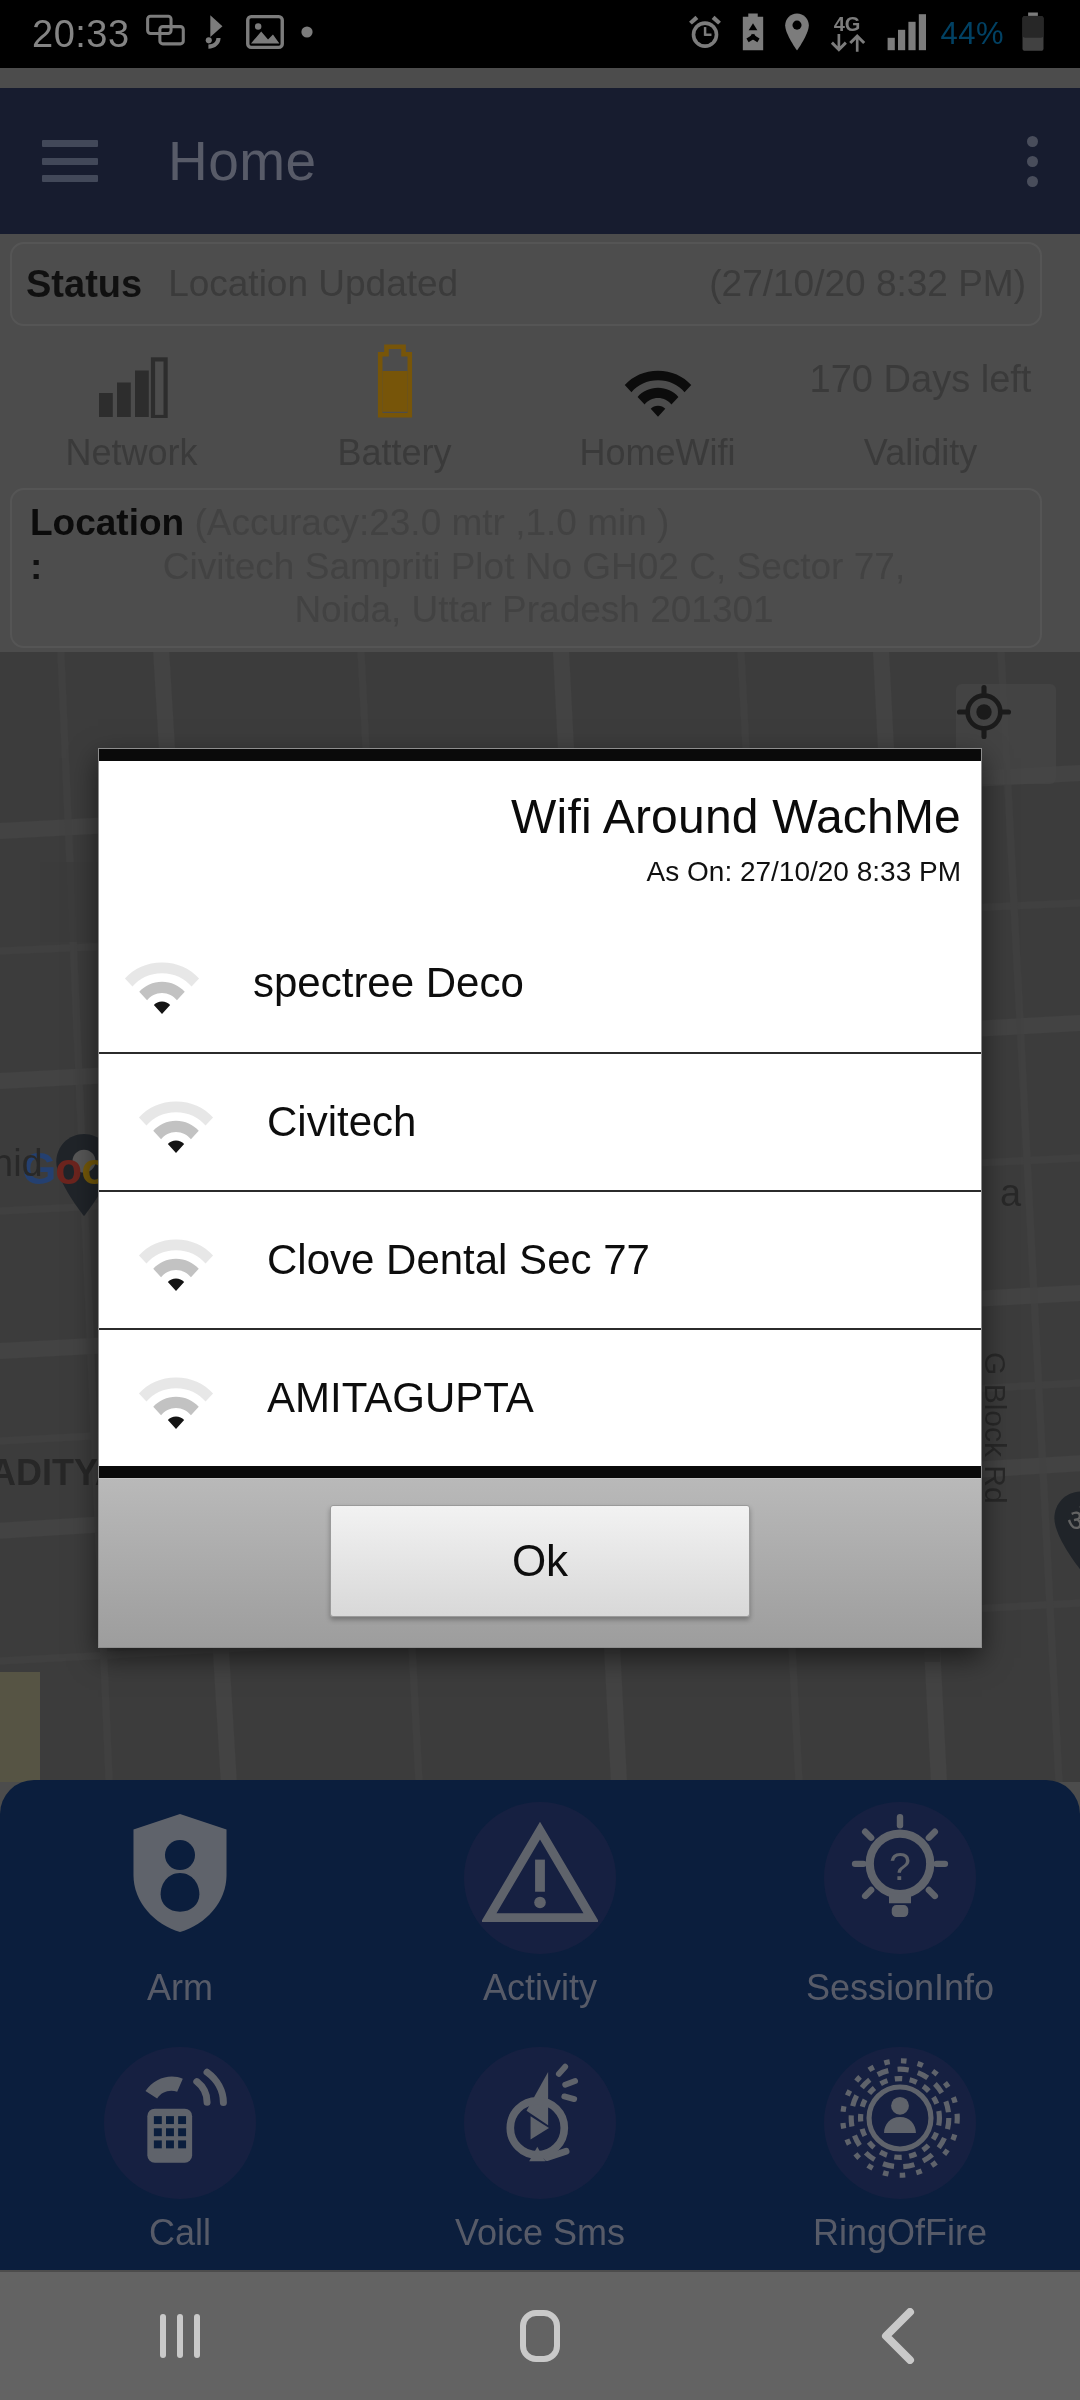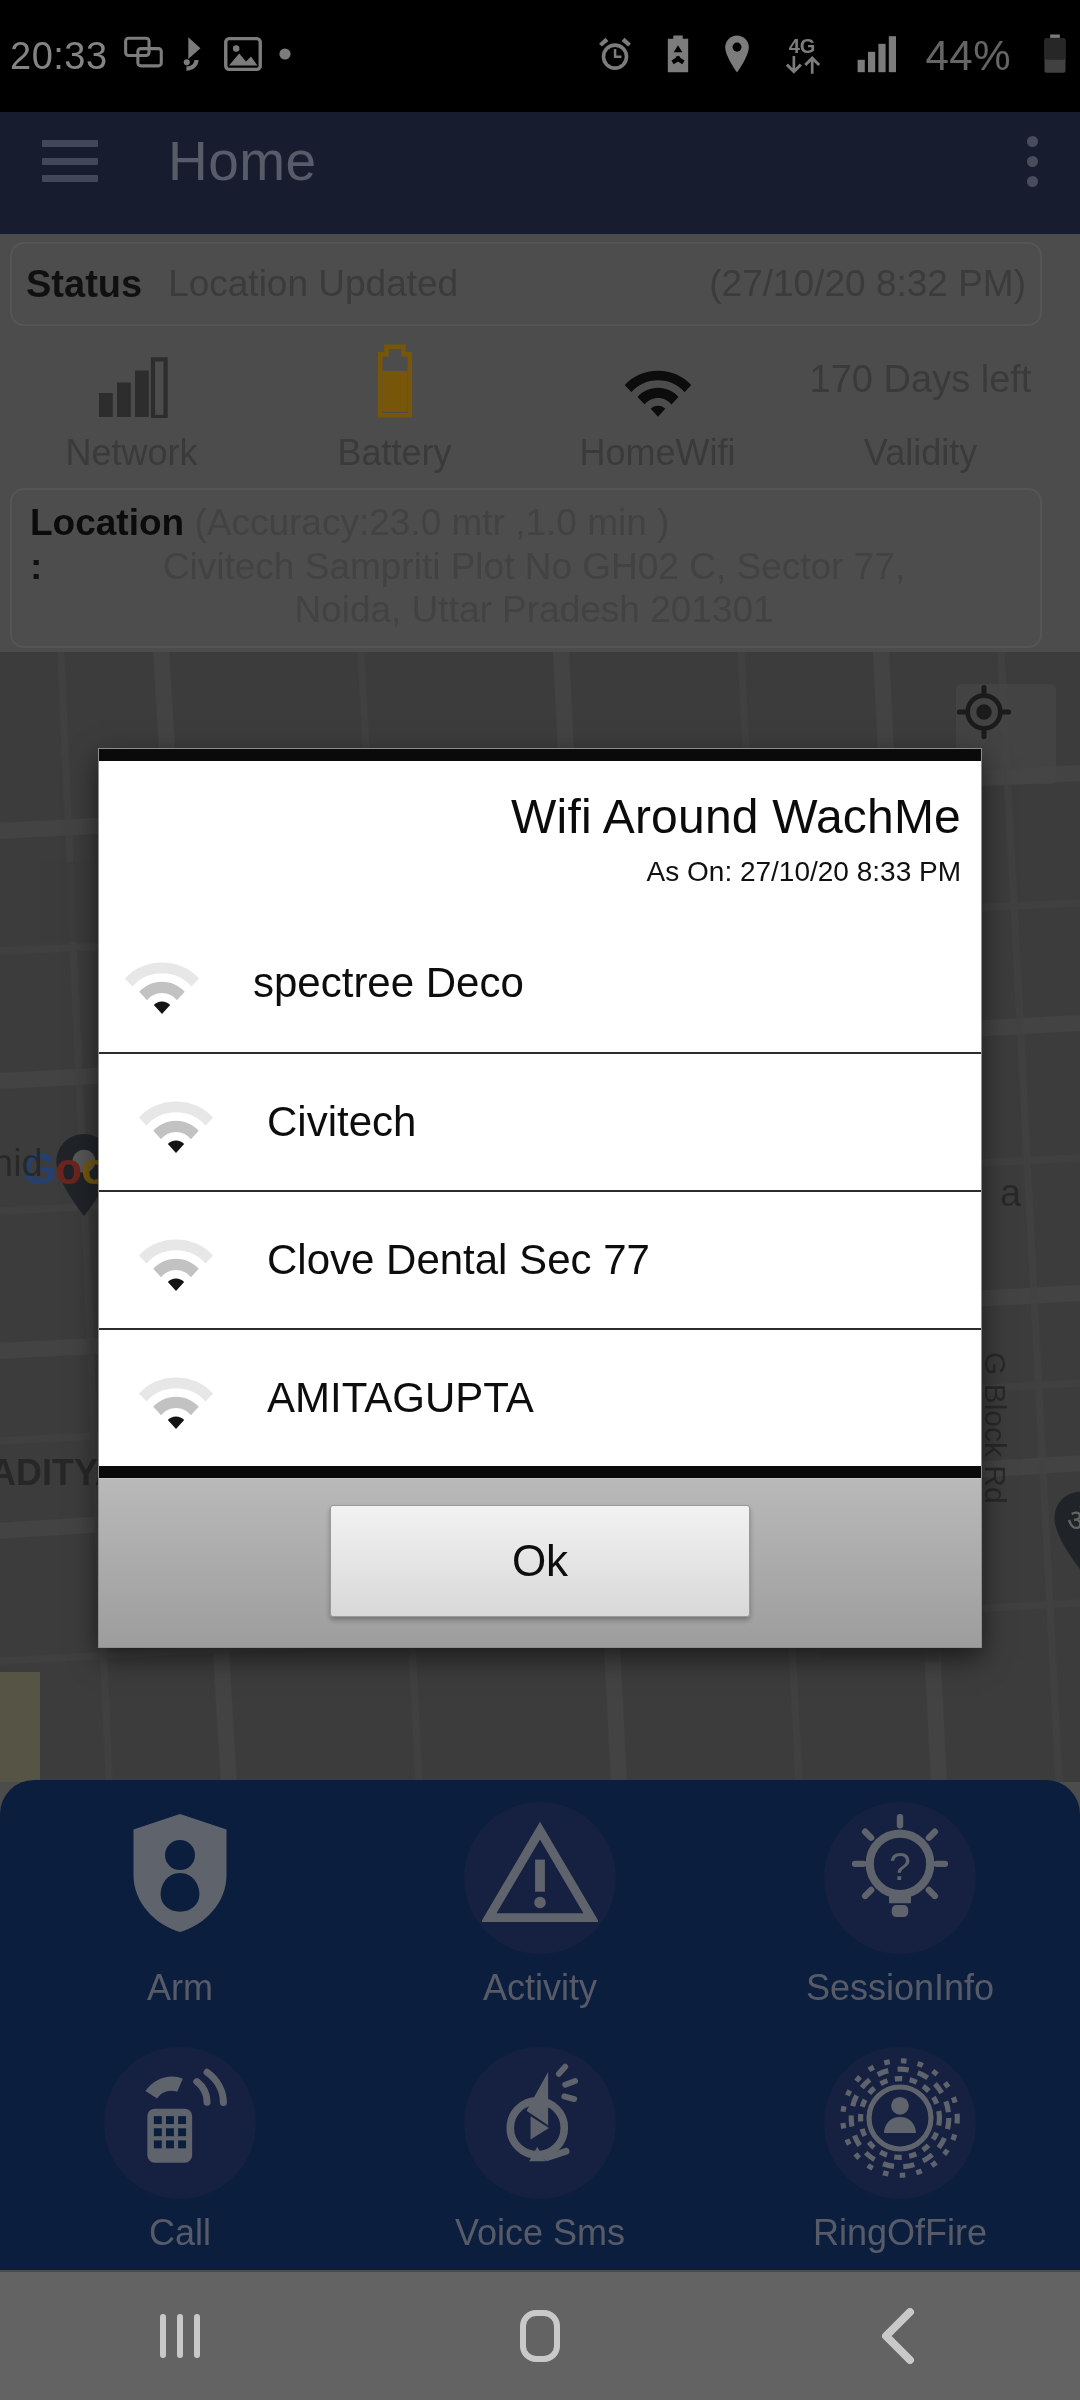--- a/index.html
+++ b/index.html
@@ -7,28 +7,28 @@
   body {
     font-family:"Liberation Sans", sans-serif;
     background:#000;
     overflow:hidden;
     position:relative;
   }
   #phone { position:absolute; inset:0; width:1080px; height:2400px; overflow:hidden; background:#7b7b7b; }
 
   
   .statusbar {
-    position:absolute; top:0; left:0; width:1080px; height:112px;
+    position:absolute; top:0; left:0; width:1080px; height:68px;
     background:#000; display:flex; align-items:center;
-    padding:0 10px; color:#c8c8c8;
+    padding:0 32px; color:#c8c8c8;
   }
   .sb-left { display:flex; align-items:center; gap:16px; }
   .sb-clock { font-size:38px; letter-spacing:0.5px; color:#d6d6d6; }
-  .sb-right { margin-left:auto; display:flex; align-items:center; gap:29px; }
-  .sb-pct { font-size:42px; color:#a3a3a3; letter-spacing:0.5px; }
+  .sb-right { margin-left:auto; display:flex; align-items:center; gap:14px; }
+  .sb-pct { font-size:31px; color:#0369a1; letter-spacing:0.5px; }
   .ic { display:inline-block; }
 
   
   .appbar {
     position:absolute; top:88px; left:0; width:1080px; height:146px;
     background:#262e4d; display:flex; align-items:center; padding:0 42px;
   }
   .hamburger { width:56px; height:42px; display:flex; flex-direction:column; justify-content:space-between; }
   .hamburger span { display:block; height:7px; background:#6b7490; border-radius:1px; }
   .appbar-title { margin-left:70px; font-size:55px; color:#8e94a9; letter-spacing:0.5px; }

